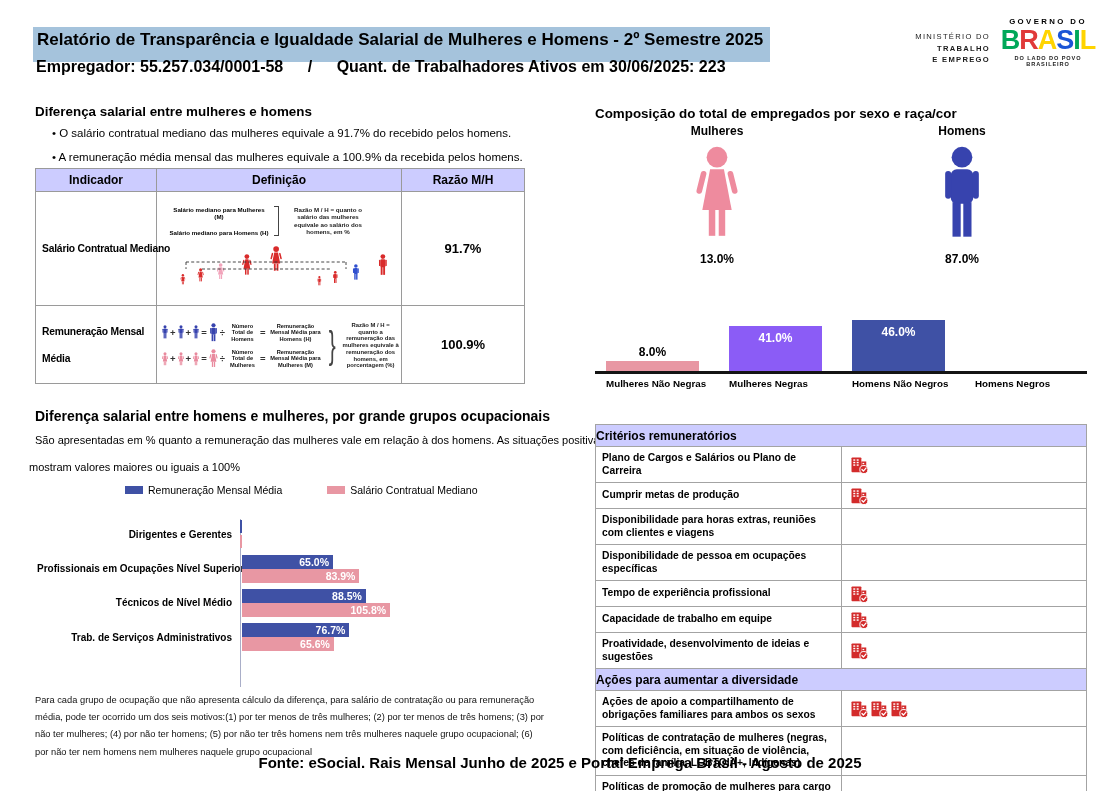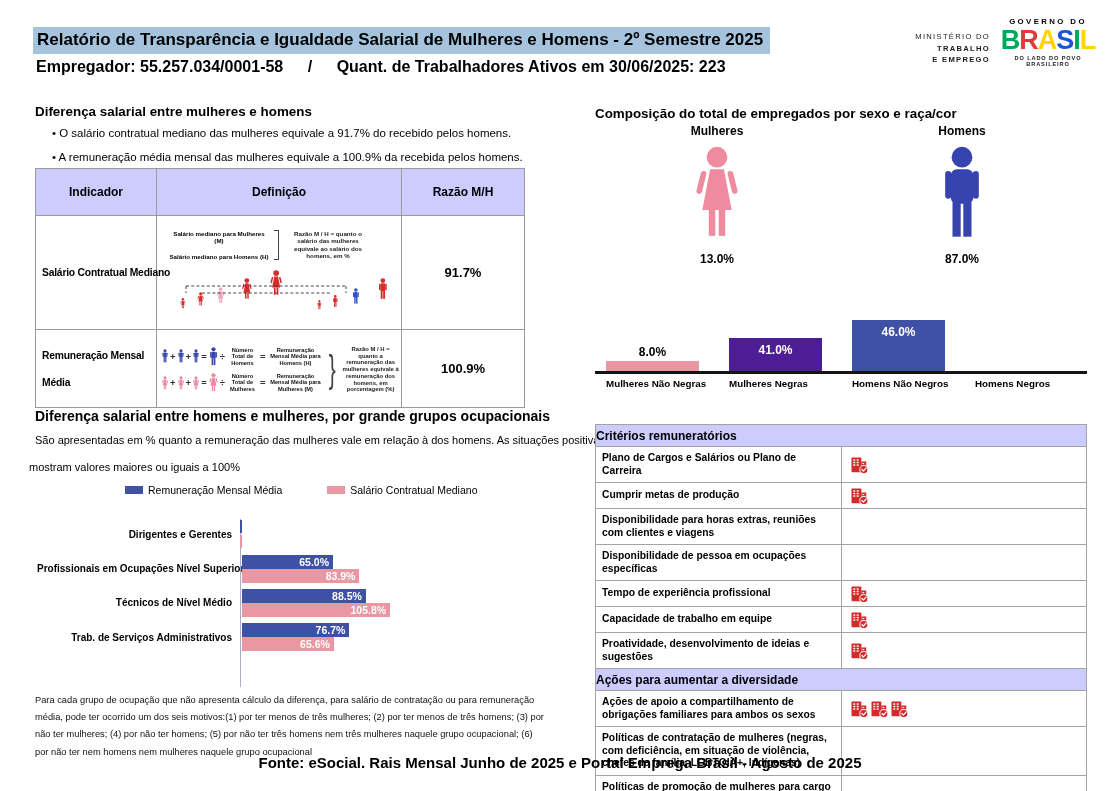--- a/index.html
+++ b/index.html
@@ -4,41 +4,41 @@
 <style>
   * { margin:0; padding:0; box-sizing:border-box; }
   html,body { background:#fff; }
   body {
     width:1120px; height:791px; position:relative;
     font-family:"Liberation Sans", sans-serif; color:#000; overflow:hidden;
   }
   .abs { position:absolute; }
 
   
-  .title-bar { left:33px; top:27px; background:#a5c3dc; padding:3px 7px 4px 4px;
+  .title-bar { left:33px; top:27px; background:#a5c3dc; padding:3px 7px 12px 4px;
     font-size:17px; font-weight:bold; white-space:nowrap; }
   .subtitle  { left:36px; top:58px; font-size:16px; font-weight:bold; white-space:nowrap; }
   .subtitle .sep { margin:0 20px; }
   .ministry { left:860px; top:31px; width:130px; text-align:right;
     font-size:7.6px; letter-spacing:1.3px; line-height:11.5px; color:#1a1a1a; }
   .ministry .b { font-weight:bold; }
   .gov { left:992px; top:17px; width:112px; text-align:center; }
   .gov-top { font-size:7.8px; font-weight:bold; letter-spacing:2.4px; }
   .gov-brand { font-size:27px; font-weight:bold; letter-spacing:-1px; line-height:28px; }
   .gov-tag { font-size:5.6px; font-weight:bold; letter-spacing:0.9px; color:#222; margin-top:1px; }
 
   
   .sec-title { font-size:13.4px; font-weight:bold; }
   .bullet { font-size:11.5px; }
   .bullet::before { content:"• "; }
 
   
   .gap-table { left:35px; top:168px; width:489px; border-collapse:collapse; table-layout:fixed; }
   .gap-table td, .gap-table th { border:1px solid #9a9a9a; vertical-align:middle; }
-  .gap-table th { background:#ccccff; font-size:12px; font-weight:bold; height:47px; }
+  .gap-table th { background:#ccccff; font-size:12px; font-weight:bold; height:23px; }
   .c1 { width:121px; } .c2 { width:245px; } .c3 { width:123px; }
   .ind-cell { font-size:10.3px; font-weight:bold; padding:0 6px 0 6px; letter-spacing:-0.2px; }
   .ind-cell.nowrap { white-space:nowrap; }
   .ind-cell.tall { line-height:27px; }
   .ratio-cell { text-align:center; font-size:13px; font-weight:bold; }
   .r1 { height:114px; } .r2 { height:78px; }
 
   
   .d1-top { display:flex; align-items:center; gap:5px; padding:8px 2px 0 12px; }
   .d1-labels { width:100px; text-align:center; font-size:6.2px; font-weight:bold; line-height:7px; }
@@ -259,21 +259,21 @@
   <div class="pct">87.0%</div>
 </div>
 
 <div class="abs comp-chart">
   <div class="comp-plot" id="comp-plot">
       <div class="comp-slot">
         <div class="comp-val-out">8.0%</div>
         <div class="comp-bar" style="height: 10px; background: rgb(232, 151, 163);"></div>
       </div>
       <div class="comp-slot">
-        <div class="comp-bar tall" style="height: 33px; background: #4c1d95;">41.0%</div>
+        <div class="comp-bar tall" style="height: 45px; background: #8b5cf6;">41.0%</div>
       </div>
       <div class="comp-slot">
         <div class="comp-bar tall" style="height: 51px; background: rgb(63, 81, 165);">46.0%</div>
       </div>
     </div>
   <div class="comp-labels" id="comp-labels">
       <div class="comp-cat">Mulheres Não Negras</div>
       <div class="comp-cat">Mulheres Negras</div>
       <div class="comp-cat">Homens Não Negros</div>
       <div class="comp-cat">Homens Negros</div>

